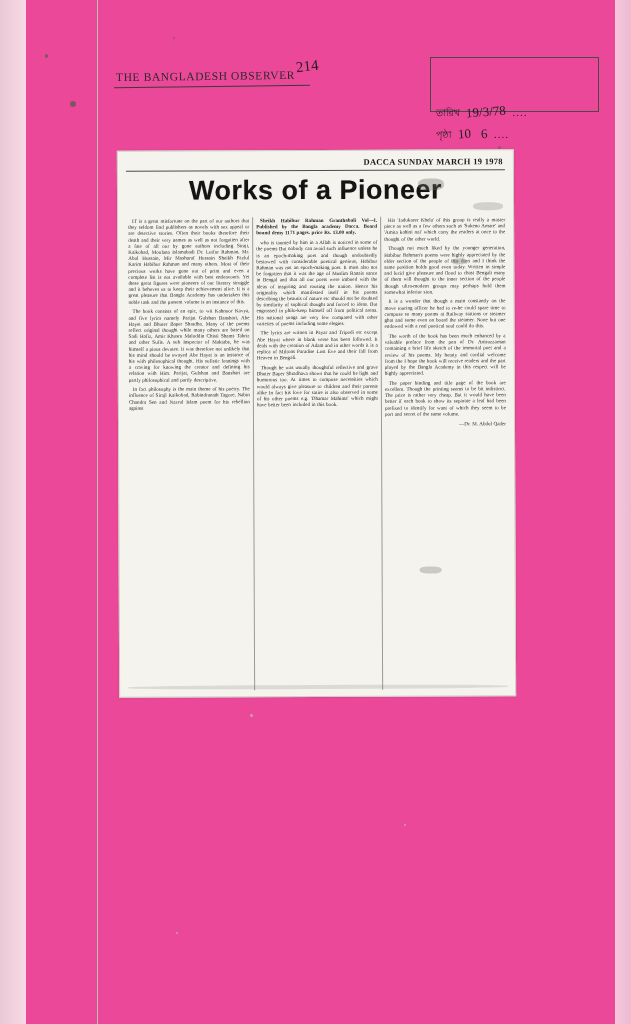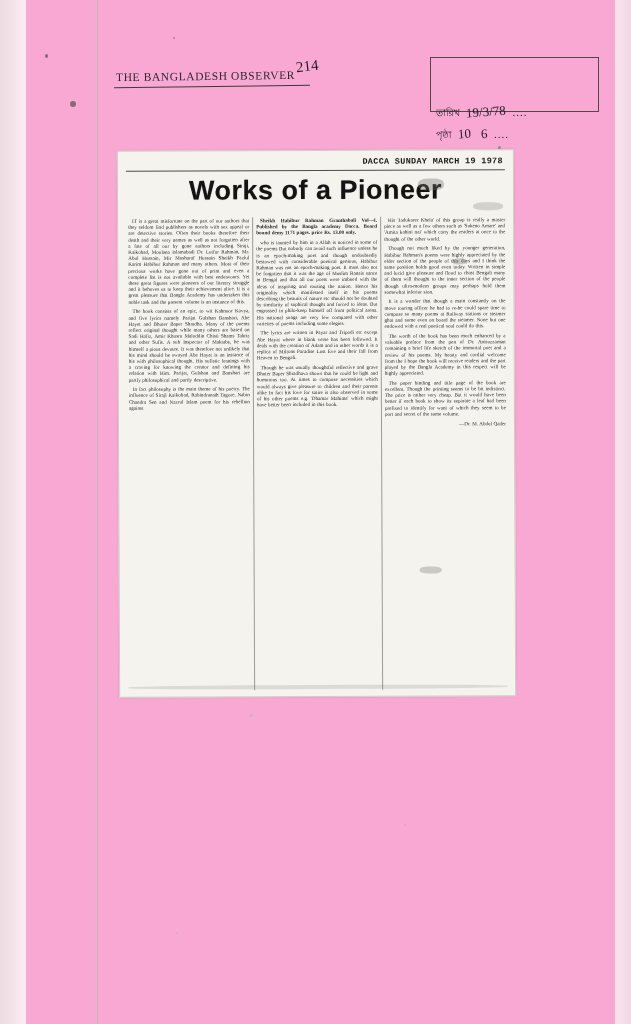--- a/index.html
+++ b/index.html
@@ -12,21 +12,21 @@
     height: 1024px;
     font-family: "Liberation Serif", serif;
     position: relative;
     overflow: hidden;
   }
 
   
   .page {
     position: absolute;
     inset: 0;
-    background: #f9a8d4;
+    background: #ec4899;
   }
   
   .page::before {
     content: "";
     position: absolute;
     left: 0; top: 0; bottom: 0; width: 26px;
     background: linear-gradient(to right, #e9e9e4, #fdfdfb);
     opacity: .8;
   }
   .page::after {
@@ -145,21 +145,21 @@
     height: 14px;
   }
   .dateline {
     position: absolute;
     right: 10px;
     top: 0;
     font-size: 8.5px;
     letter-spacing: .3px;
     font-weight: bold;
     color: #1a1a1a;
-    font-family: Liberation Mono, monospace;
+    font-family: Liberation Serif, serif;
   }
   .dateline-rule {
     position: absolute;
     left: 8px;
     right: 8px;
     top: 13px;
     height: 1px;
     background: #4d4d4a;
   }
 

